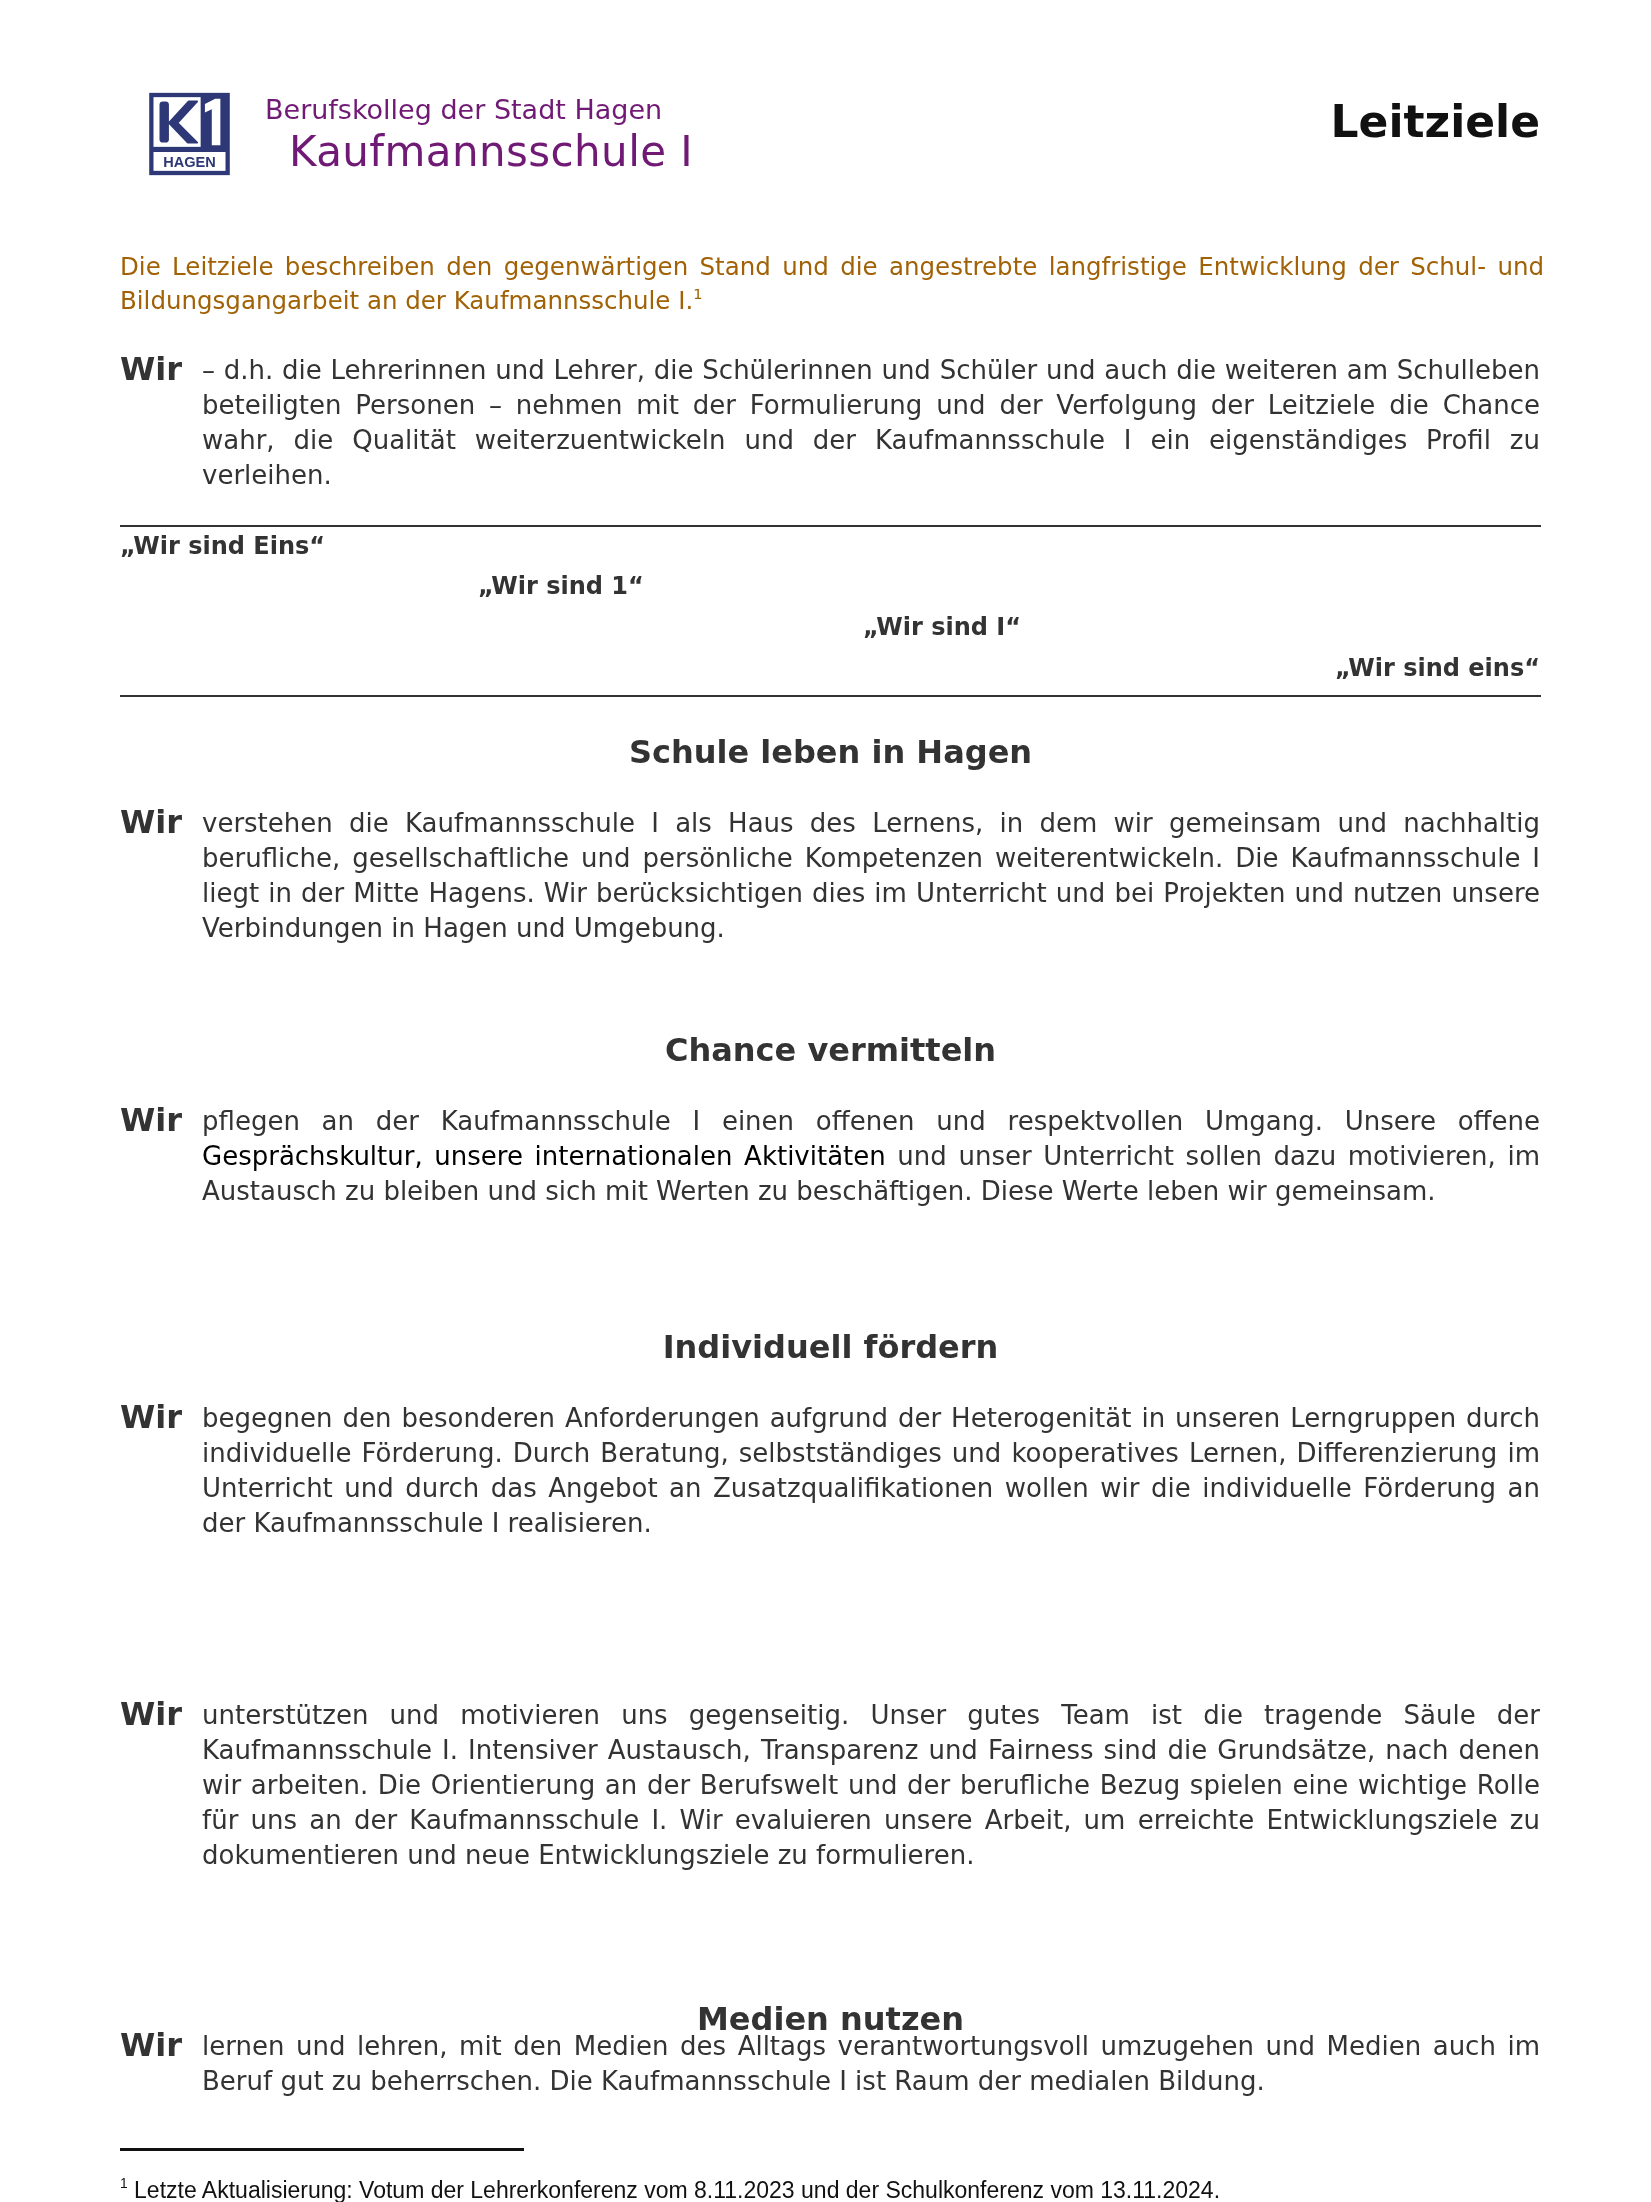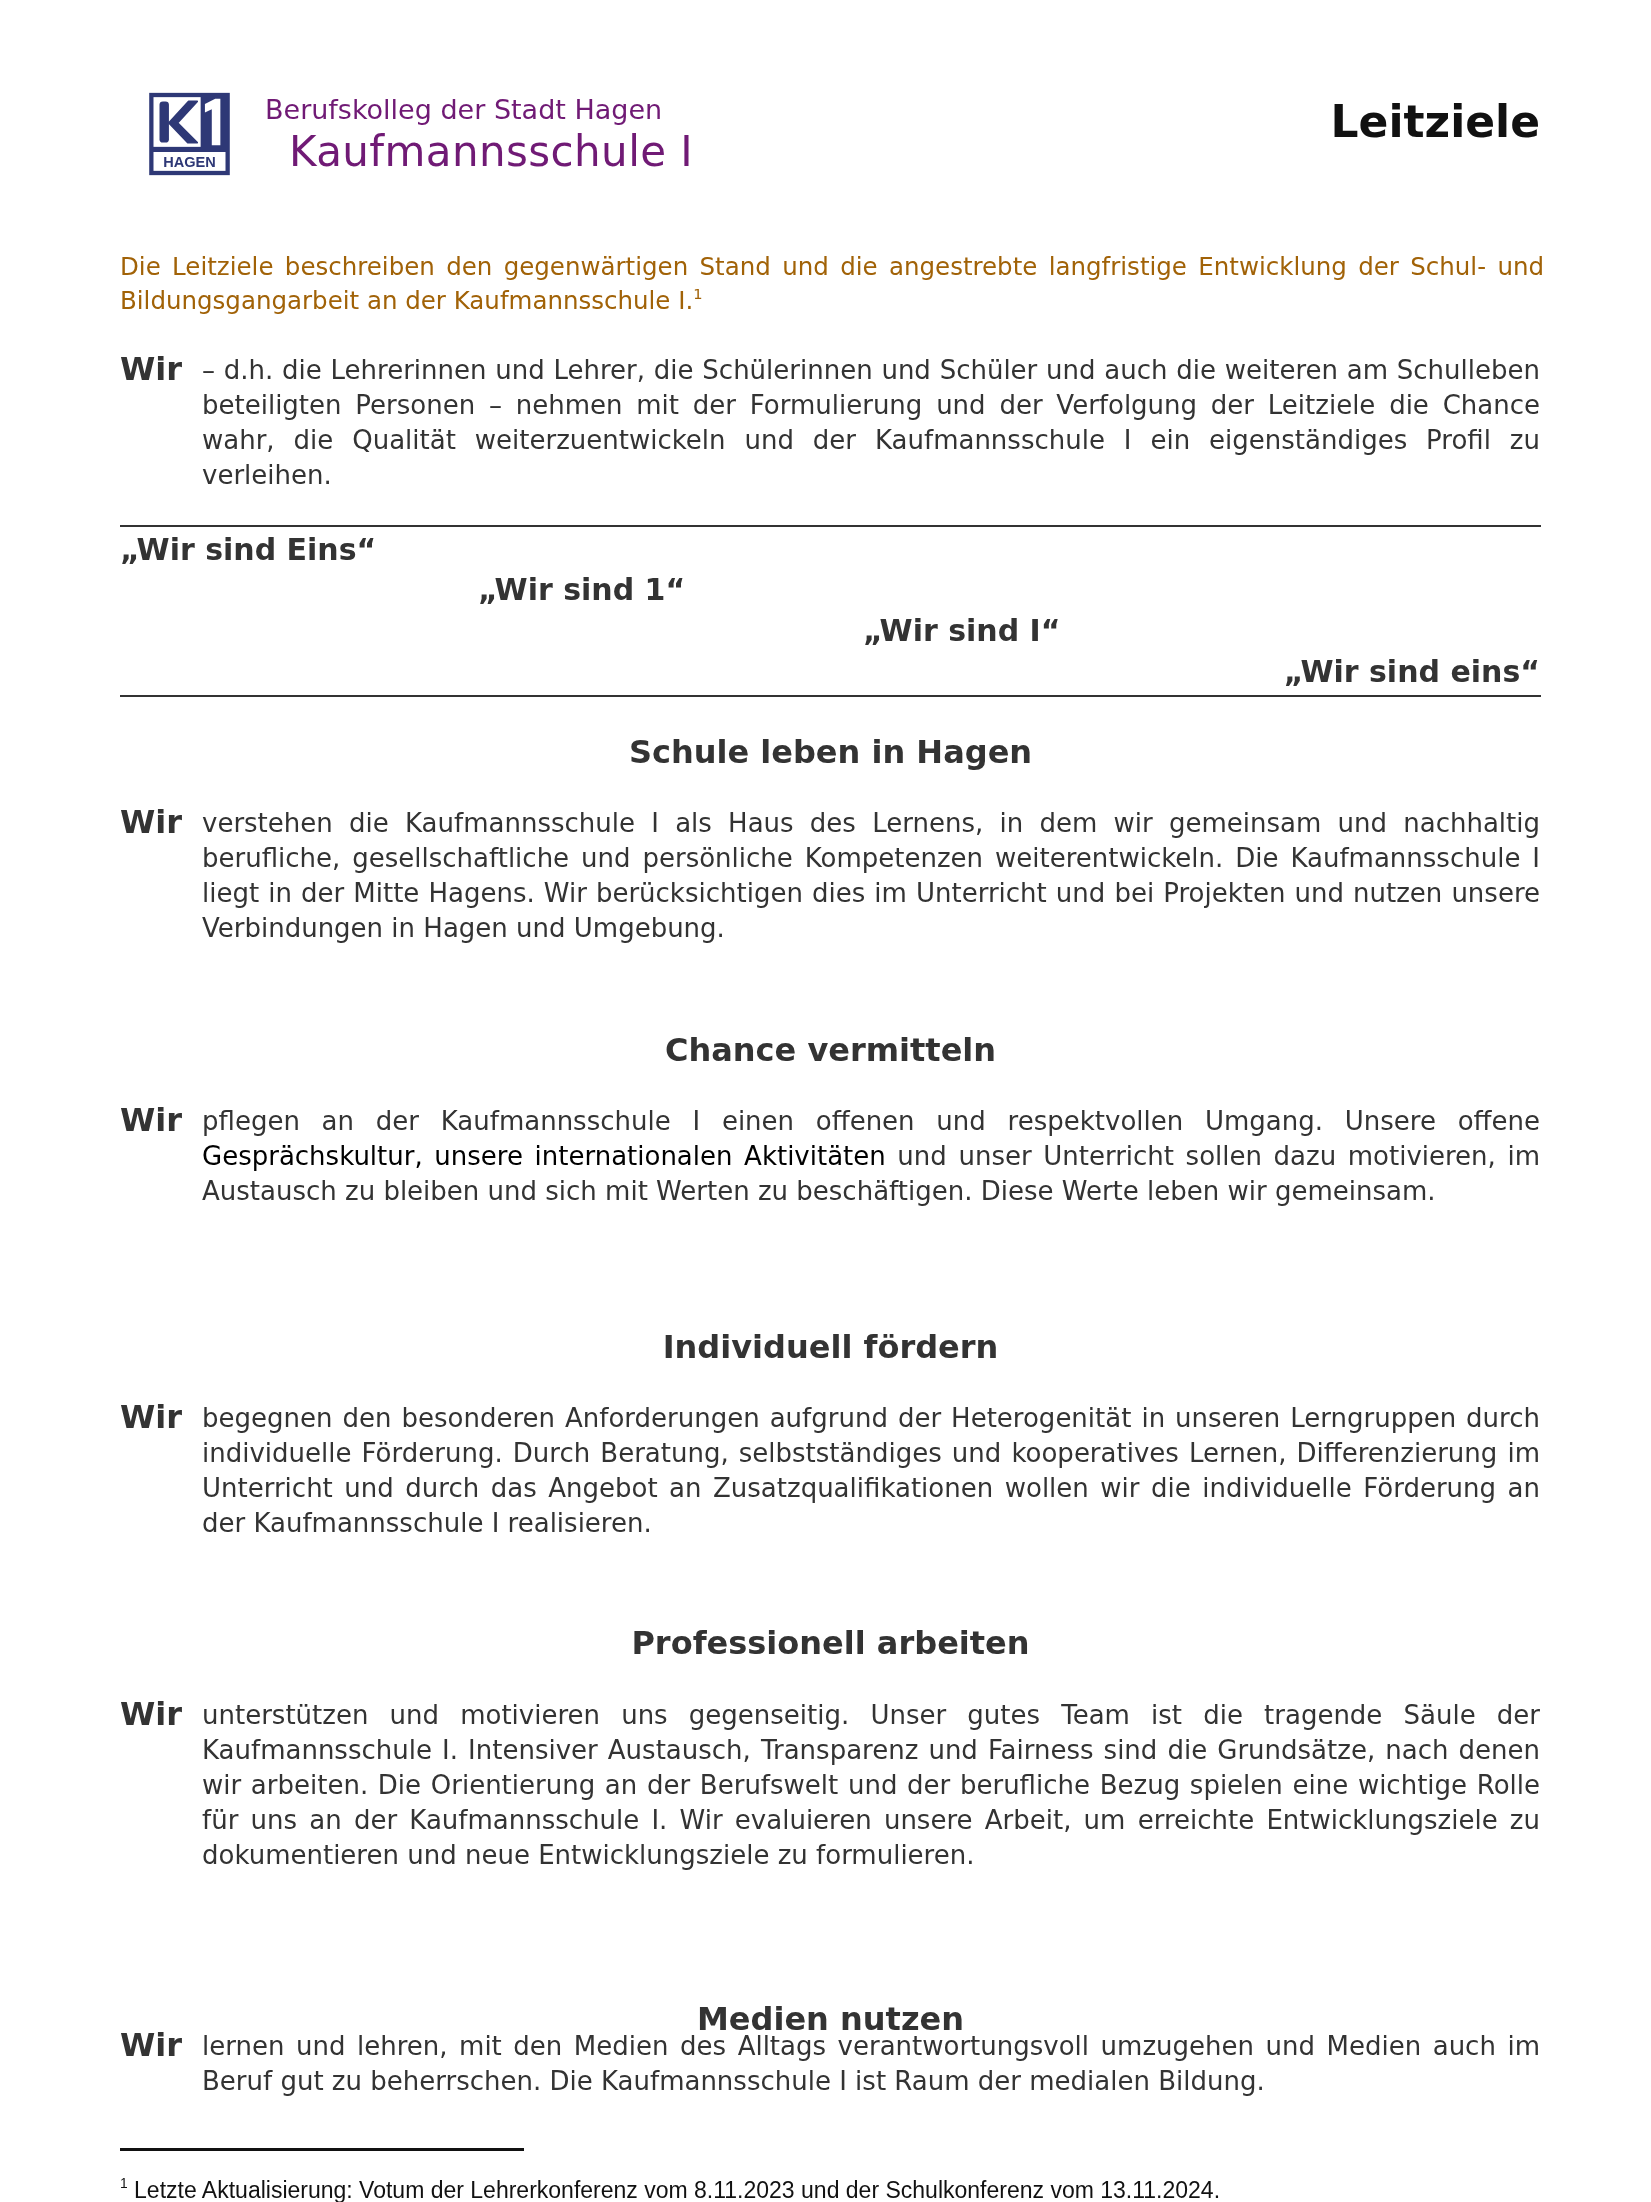--- a/index.html
+++ b/index.html
@@ -21,21 +21,21 @@
   
   .wir-block { position: absolute; left: 120px; width: 1420px; }
   .wir-block .wir { position: absolute; left: 0; top: -3.4px; font-weight: bold; font-size: 32px; color: #333; }
   .wir-block .txt { margin-left: 82px; font-size: 26px; line-height: 35px; text-align: justify; text-align-last: left; color: #333; }
   .wir-block .txt .dark { color: #000; }
 
   
   .rule { position: absolute; left: 120px; width: 1421px; height: 1.7px; background: #333; }
 
   
-  .motto { position: absolute; font-weight: bold; font-size: 30px; color: #333; white-space: nowrap; }
+  .motto { position: absolute; font-weight: bold; font-size: 24px; color: #333; white-space: nowrap; }
 
   
   .section-heading { position: absolute; left: 120px; width: 1421px; text-align: center; font-weight: bold; font-size: 32px; color: #333; }
 
   
   .fn-rule { position: absolute; left: 120px; top: 2148px; width: 404px; height: 2.6px; background: #111; }
   .footnote { position: absolute; left: 120px; top: 2177px; font-family: "Liberation Sans", sans-serif; font-size: 23px; color: #111; white-space: nowrap; }
   .footnote sup { font-size: 13.8px; vertical-align: 10.3px; line-height: 0; }
 </style>
 </head>
@@ -87,21 +87,20 @@
     <span class="wir">Wir</span>
     <div class="txt"><span>pflegen an der Kaufmannsschule I einen offenen und respektvollen Umgang. Unsere offene </span><span class="dark">Gesprächskultur, unsere internationalen Aktivitäten</span><span> und unser Unterricht sollen dazu motivieren, im Austausch zu bleiben und sich mit Werten zu beschäftigen. Diese Werte leben wir gemeinsam.</span></div>
   </div>
 
   <div class="section-heading" style="top:1328px;">Individuell fördern</div>
   <div class="wir-block" style="top:1401px;">
     <span class="wir">Wir</span>
     <div class="txt">begegnen den besonderen Anforderungen aufgrund der Heterogenität in unseren Lerngruppen durch individuelle Förderung. Durch Beratung, selbstständiges und kooperatives Lernen, Differenzierung im Unterricht und durch das Angebot an Zusatzqualifikationen wollen wir die individuelle Förderung an der Kaufmannsschule I realisieren.</div>
   </div>
 
-  <div class="section-heading" style="top:1624px;">Professionell arbeiten</div>
   <div class="wir-block" style="top:1698px;">
     <span class="wir">Wir</span>
     <div class="txt">unterstützen und motivieren uns gegenseitig. Unser gutes Team ist die tragende Säule der Kaufmannsschule I. Intensiver Austausch, Transparenz und Fairness sind die Grundsätze, nach denen wir arbeiten. Die Orientierung an der Berufswelt und der berufliche Bezug spielen eine wichtige Rolle für uns an der Kaufmannsschule I. Wir evaluieren unsere Arbeit, um erreichte Entwicklungsziele zu dokumentieren und neue Entwicklungsziele zu formulieren.</div>
   </div>
 
   <div class="section-heading" style="top:1956px;margin-top:44px;">Medien nutzen</div>
   <div class="wir-block" style="top:2029px;">
     <span class="wir">Wir</span>
     <div class="txt">lernen und lehren, mit den Medien des Alltags verantwortungsvoll umzugehen und Medien auch im Beruf gut zu beherrschen. Die Kaufmannsschule I ist Raum der medialen Bildung.</div>
   </div>

